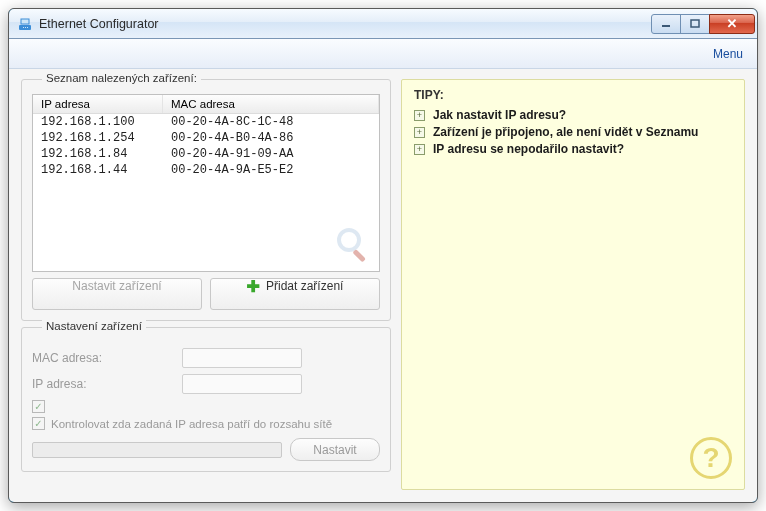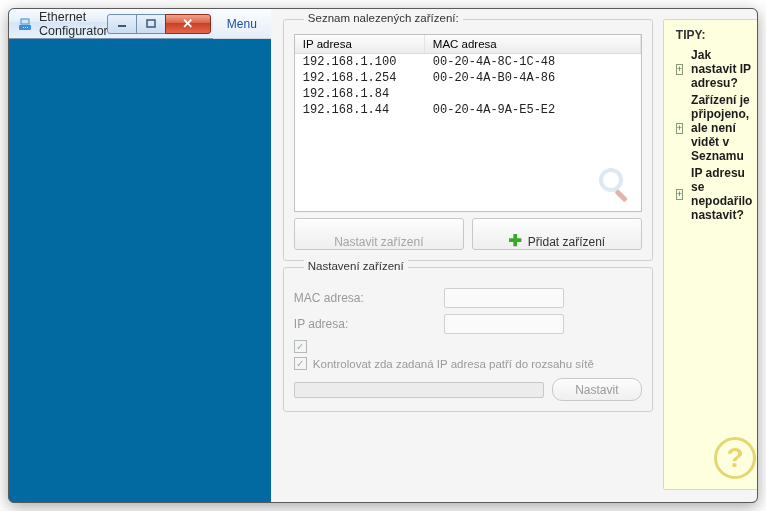--- a/index.html
+++ b/index.html
@@ -11,21 +11,21 @@
   position: relative;
   padding: 8px;
 }
 .window {
   width: 750px; height: 495px;
   border: 1px solid #5a5a5a;
   border-radius: 6px;
   box-shadow: 0 4px 16px rgba(0,0,0,0.35);
   overflow: hidden;
   background: #0369a1;
-  display: flex; flex-direction: row;
+  display: flex; flex-direction: column;
 }
 .titlebar {
   height: 30px;
   background: linear-gradient(#f7fbff 0%, #e4eef9 45%, #d5e5f6 46%, #e8f1fb 100%);
   border-bottom: 1px solid #7a96b5;
   display: flex; align-items: center;
   padding: 0 2px 0 8px;
 }
 .titlebar .ticon {
   width: 16px; height: 16px;
@@ -89,21 +89,21 @@
 .col.ip{width:130px;} .col.mac{flex:1;}
 .drow{display:flex;font-family:"Courier New",monospace;font-size:12px;color:#222;}
 .drow .col{padding:1px 8px;}
 .magnify{
   position:absolute;right:8px;bottom:6px;opacity:.45;
 }
 .btnrow{display:flex;gap:8px;margin-top:6px;}
 .btn{
   flex:1;height:32px;border:1px solid #c8c8c8;border-radius:3px;
   background:linear-gradient(#fdfdfd,#efefef);
-  display:flex;align-items:flex-end;justify-content:center;gap:6px;
+  display:flex;align-items:flex-start;justify-content:center;gap:6px;
   font-size:12px;color:#333;
 }
 .btn.disabled{color:#a5a5a5;}
 .plus{color:#39a82c;font-weight:bold;font-size:16px;line-height:1;}
 .settings .frow{display:flex;align-items:center;gap:8px;margin:6px 0;}
 .settings label{color:#9a9a9a;width:142px;font-size:12px;}
 .tinput{
   width:120px;height:20px;border:1px solid #d0d0d0;background:#fafafa;border-radius:2px;
 }
 .chk{display:flex;align-items:center;gap:6px;color:#9a9a9a;font-size:11.5px;margin:4px 0;}
@@ -176,20 +176,21 @@
               <div class="drow">
                 <div class="col ip">192.168.1.100</div>
                 <div class="col mac">00-20-4A-8C-1C-48</div>
               </div>
               <div class="drow">
                 <div class="col ip">192.168.1.254</div>
                 <div class="col mac">00-20-4A-B0-4A-86</div>
               </div>
               <div class="drow">
                 <div class="col ip">192.168.1.84</div>
+                <div class="col mac">00-20-4A-91-09-AA</div>
               </div>
               <div class="drow">
                 <div class="col ip">192.168.1.44</div>
                 <div class="col mac">00-20-4A-9A-E5-E2</div>
               </div>
             </div>
           <span class="magnify">
             <svg width="36" height="36">
                 <circle cx="14" cy="14" r="10" fill="none" stroke="#b7cde2" stroke-width="4"></circle>
                 <rect x="21" y="23" width="14" height="5" rx="2" fill="#c0584a" transform="rotate(45 21 23)"></rect>

